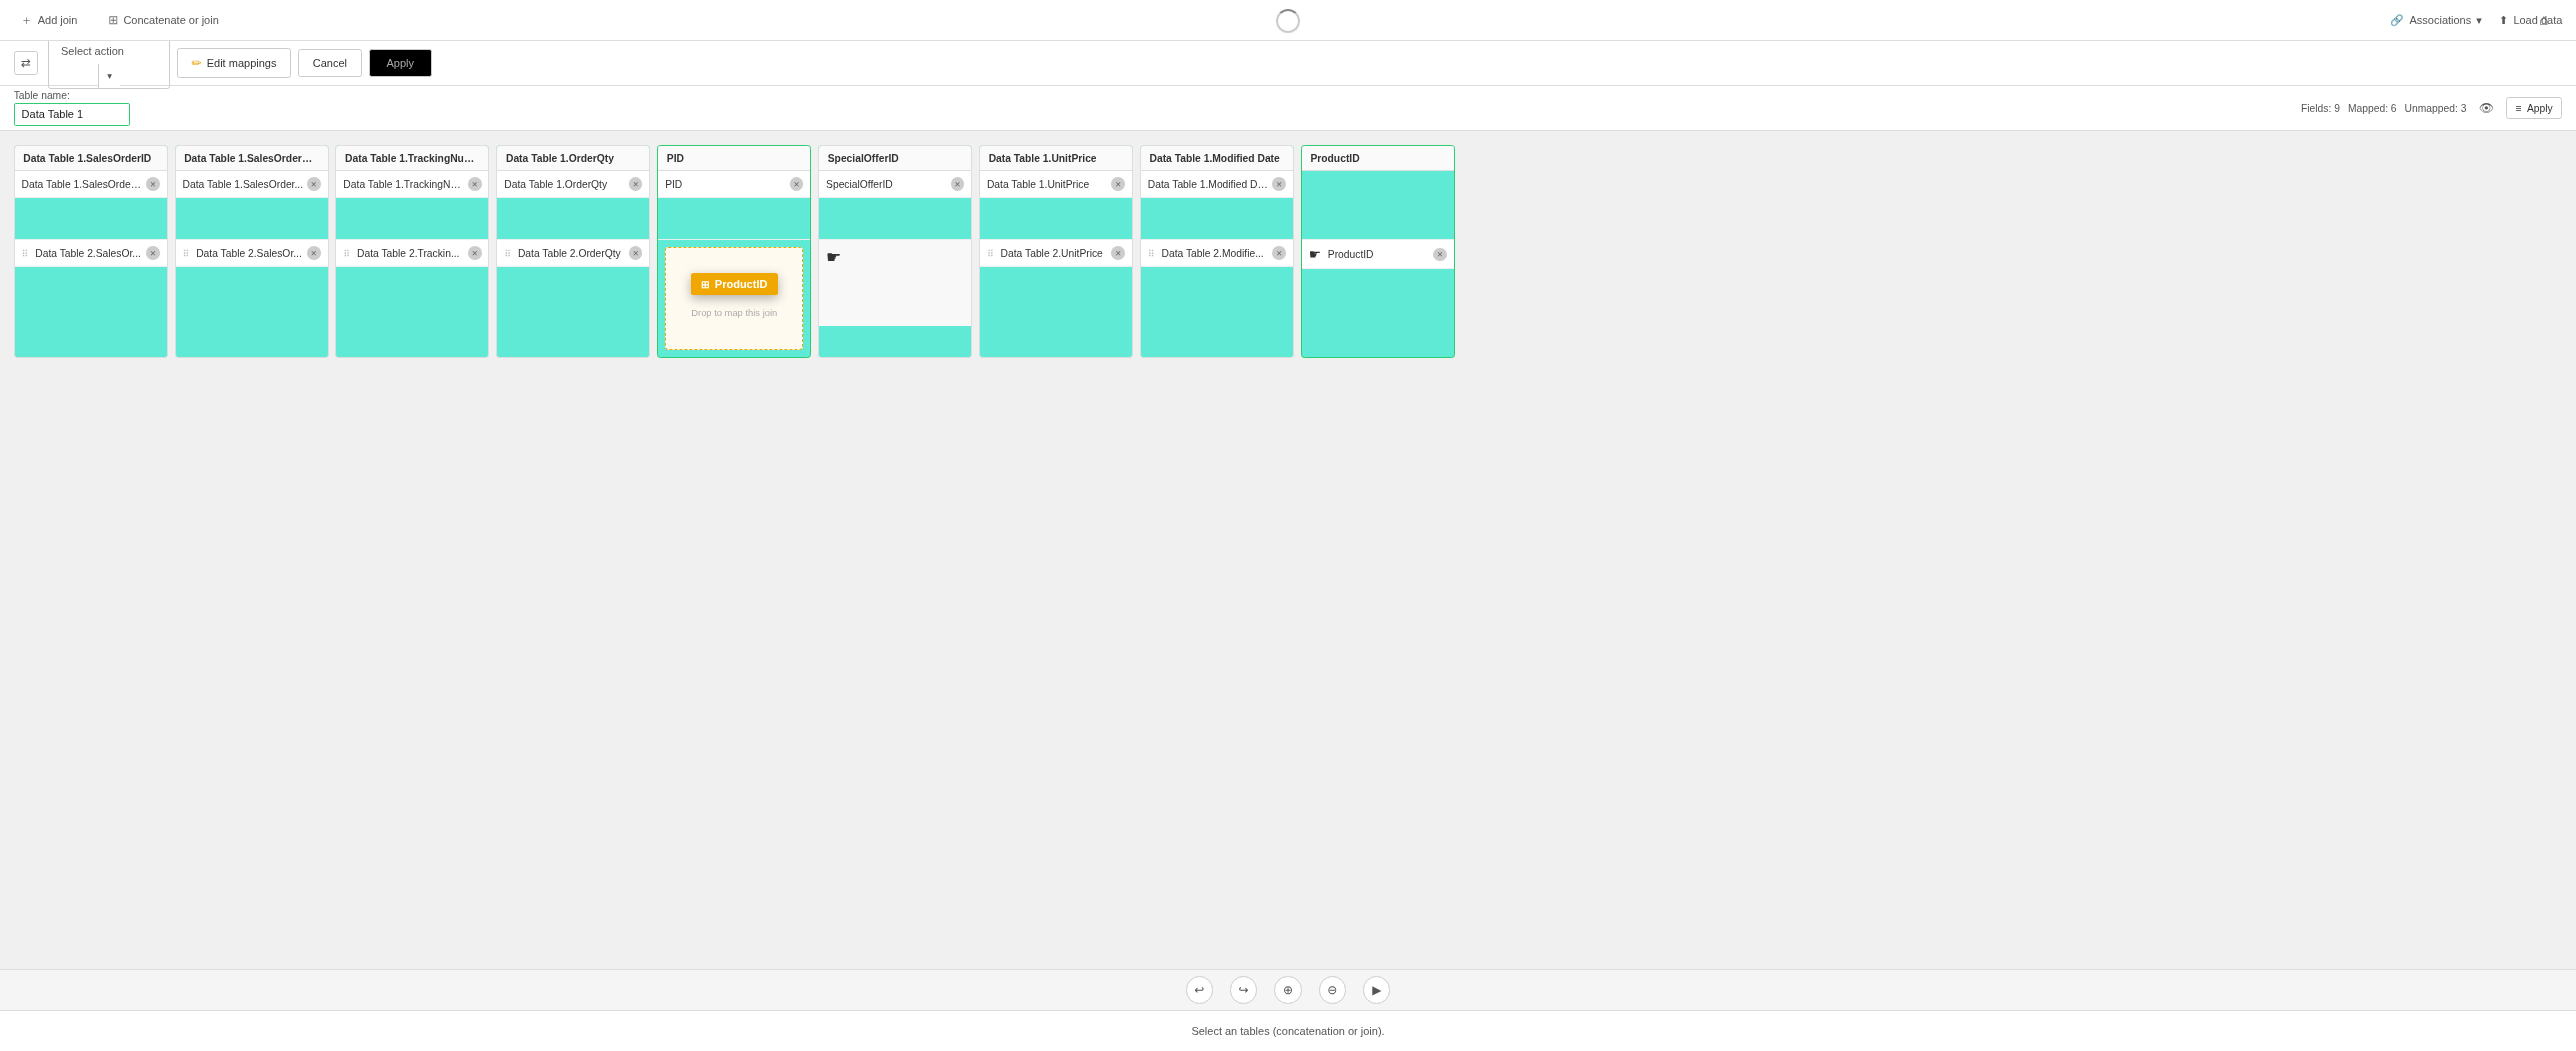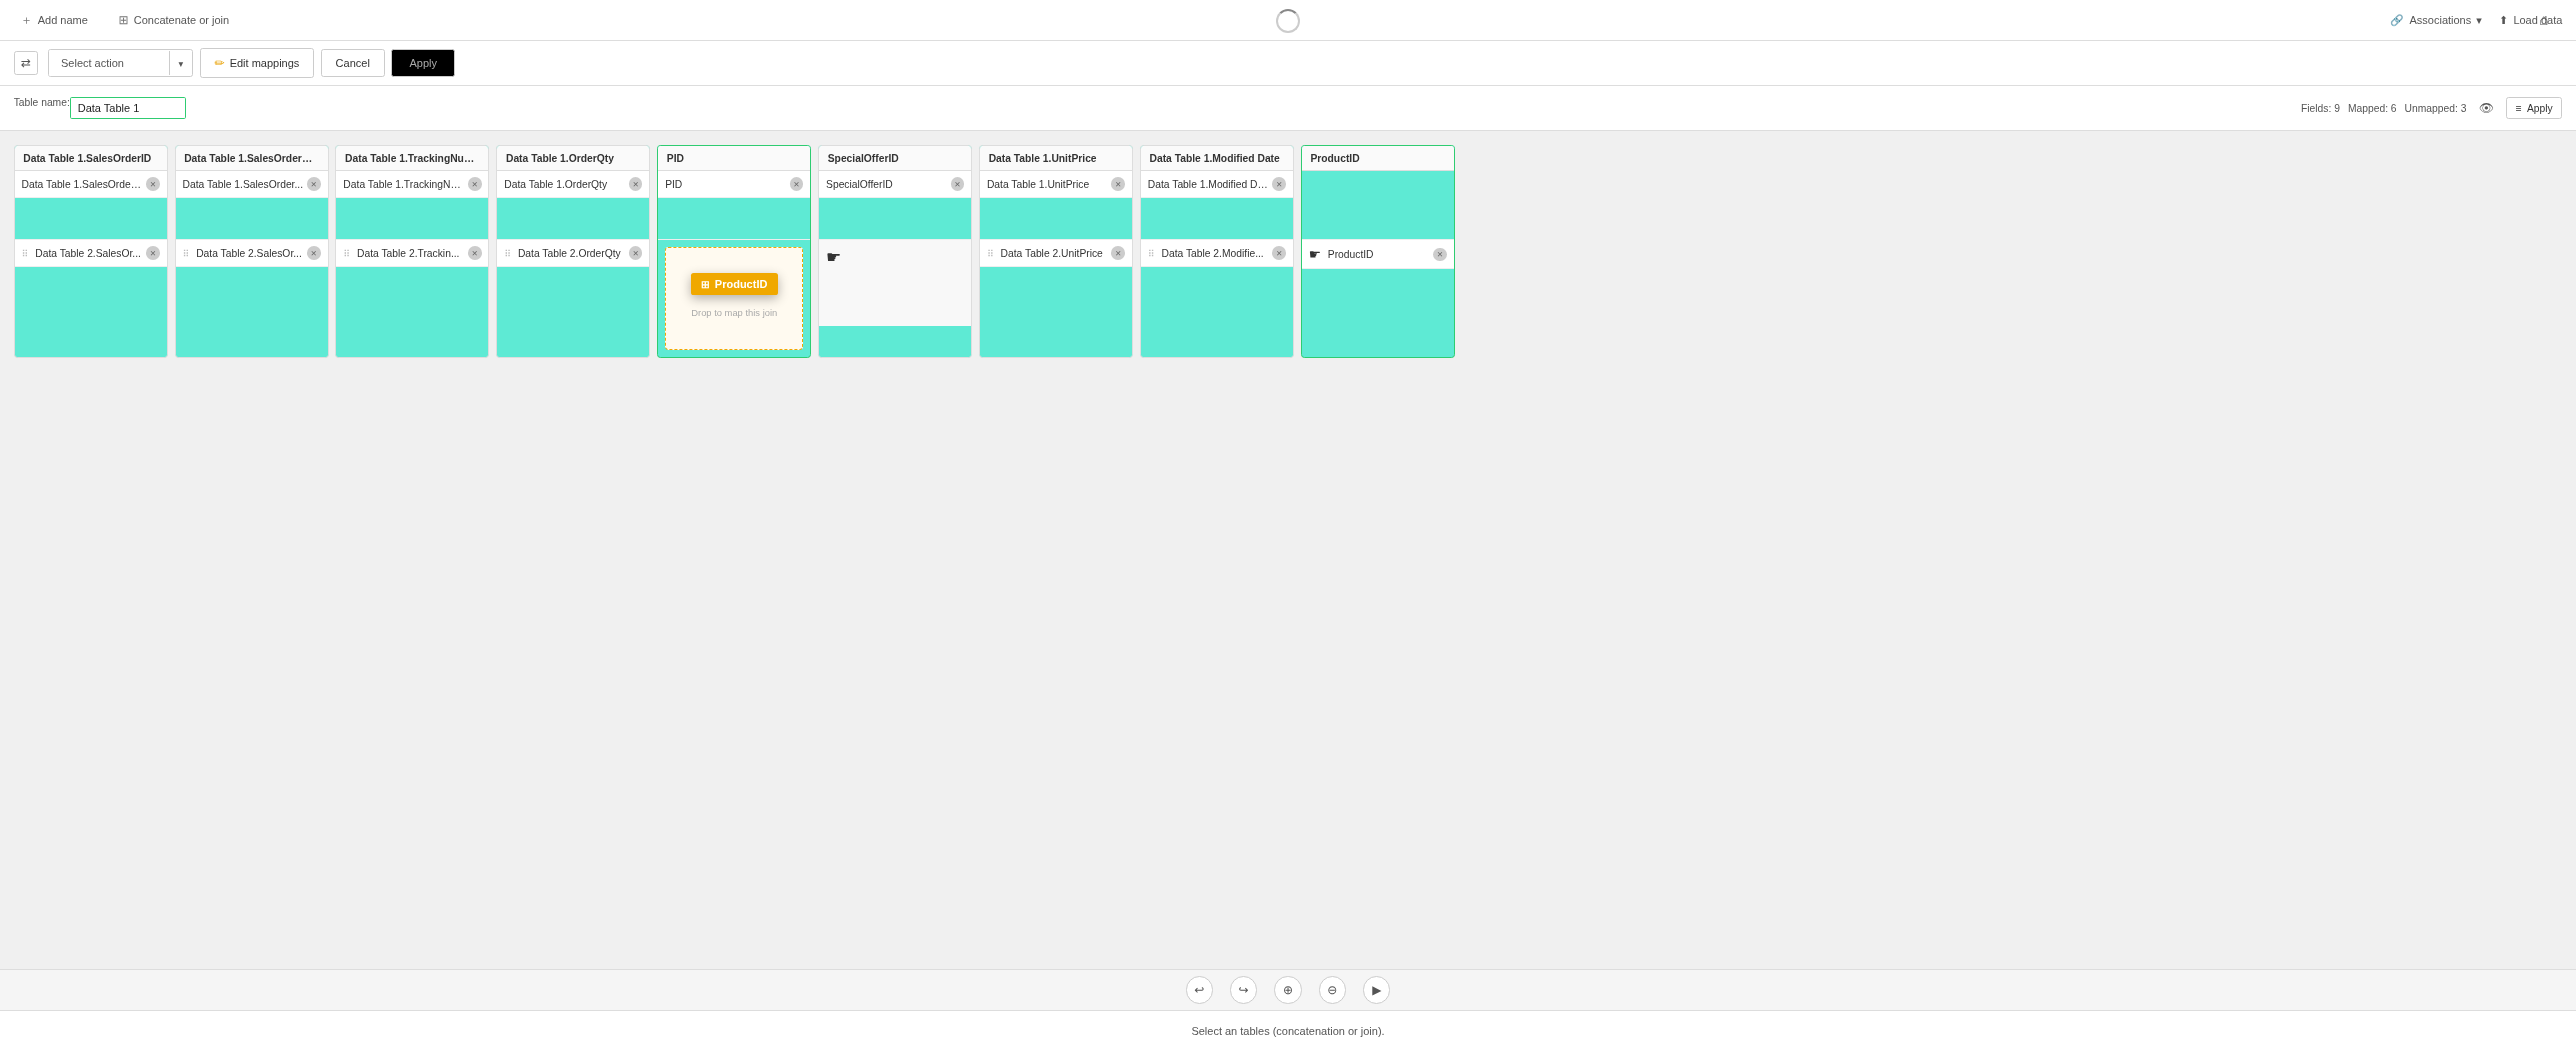--- a/index.html
+++ b/index.html
@@ -115,20 +115,21 @@
       display: flex;
       align-items: center;
       gap: 6.9px;
     }
     .select-action-wrapper {
       display: flex;
       align-items: center;
       border: 0.9px solid #ccc;
       border-radius: 2.6px;
       overflow: hidden;
+      flex-direction: column;
     }
     .select-action {
       padding: 6.9px 12px;
       font-size: 11px;
       color: #555;
       background: #fff;
       border: none;
       outline: none;
       cursor: pointer;
       min-width: 120px;
@@ -189,21 +190,21 @@
       align-items: center;
       gap: 10.3px;
     }
     .table-name-label {
       font-size: 10.3px;
       color: #555;
       margin-bottom: 1.7px;
     }
     .table-name-input-wrapper {
       display: flex;
-      flex-direction: row;
+      flex-direction: column;
     }
     .table-name-input {
       border: 1.7px solid #2ecc71;
       border-radius: 1.7px;
       padding: 4.3px 6.9px;
       font-size: 11px;
       width: 116px;
       outline: none;
       color: #222;
     }
@@ -434,21 +435,21 @@
       color: #555;
       cursor: pointer;
     }
   </style>
 </head>
 <body>
 
 <div class="top-nav">
   <div class="top-nav-btn">
     <span class="icon">＋</span>
-    <span>Add name</span>
+    <span>Add join</span>
   </div>
   <div class="top-nav-btn">
     <span class="icon">⊞</span>
     <span>Concatenate or join</span>
   </div>
 
   <div class="spinner-area">
     <div class="spinner"></div>
   </div>
 

